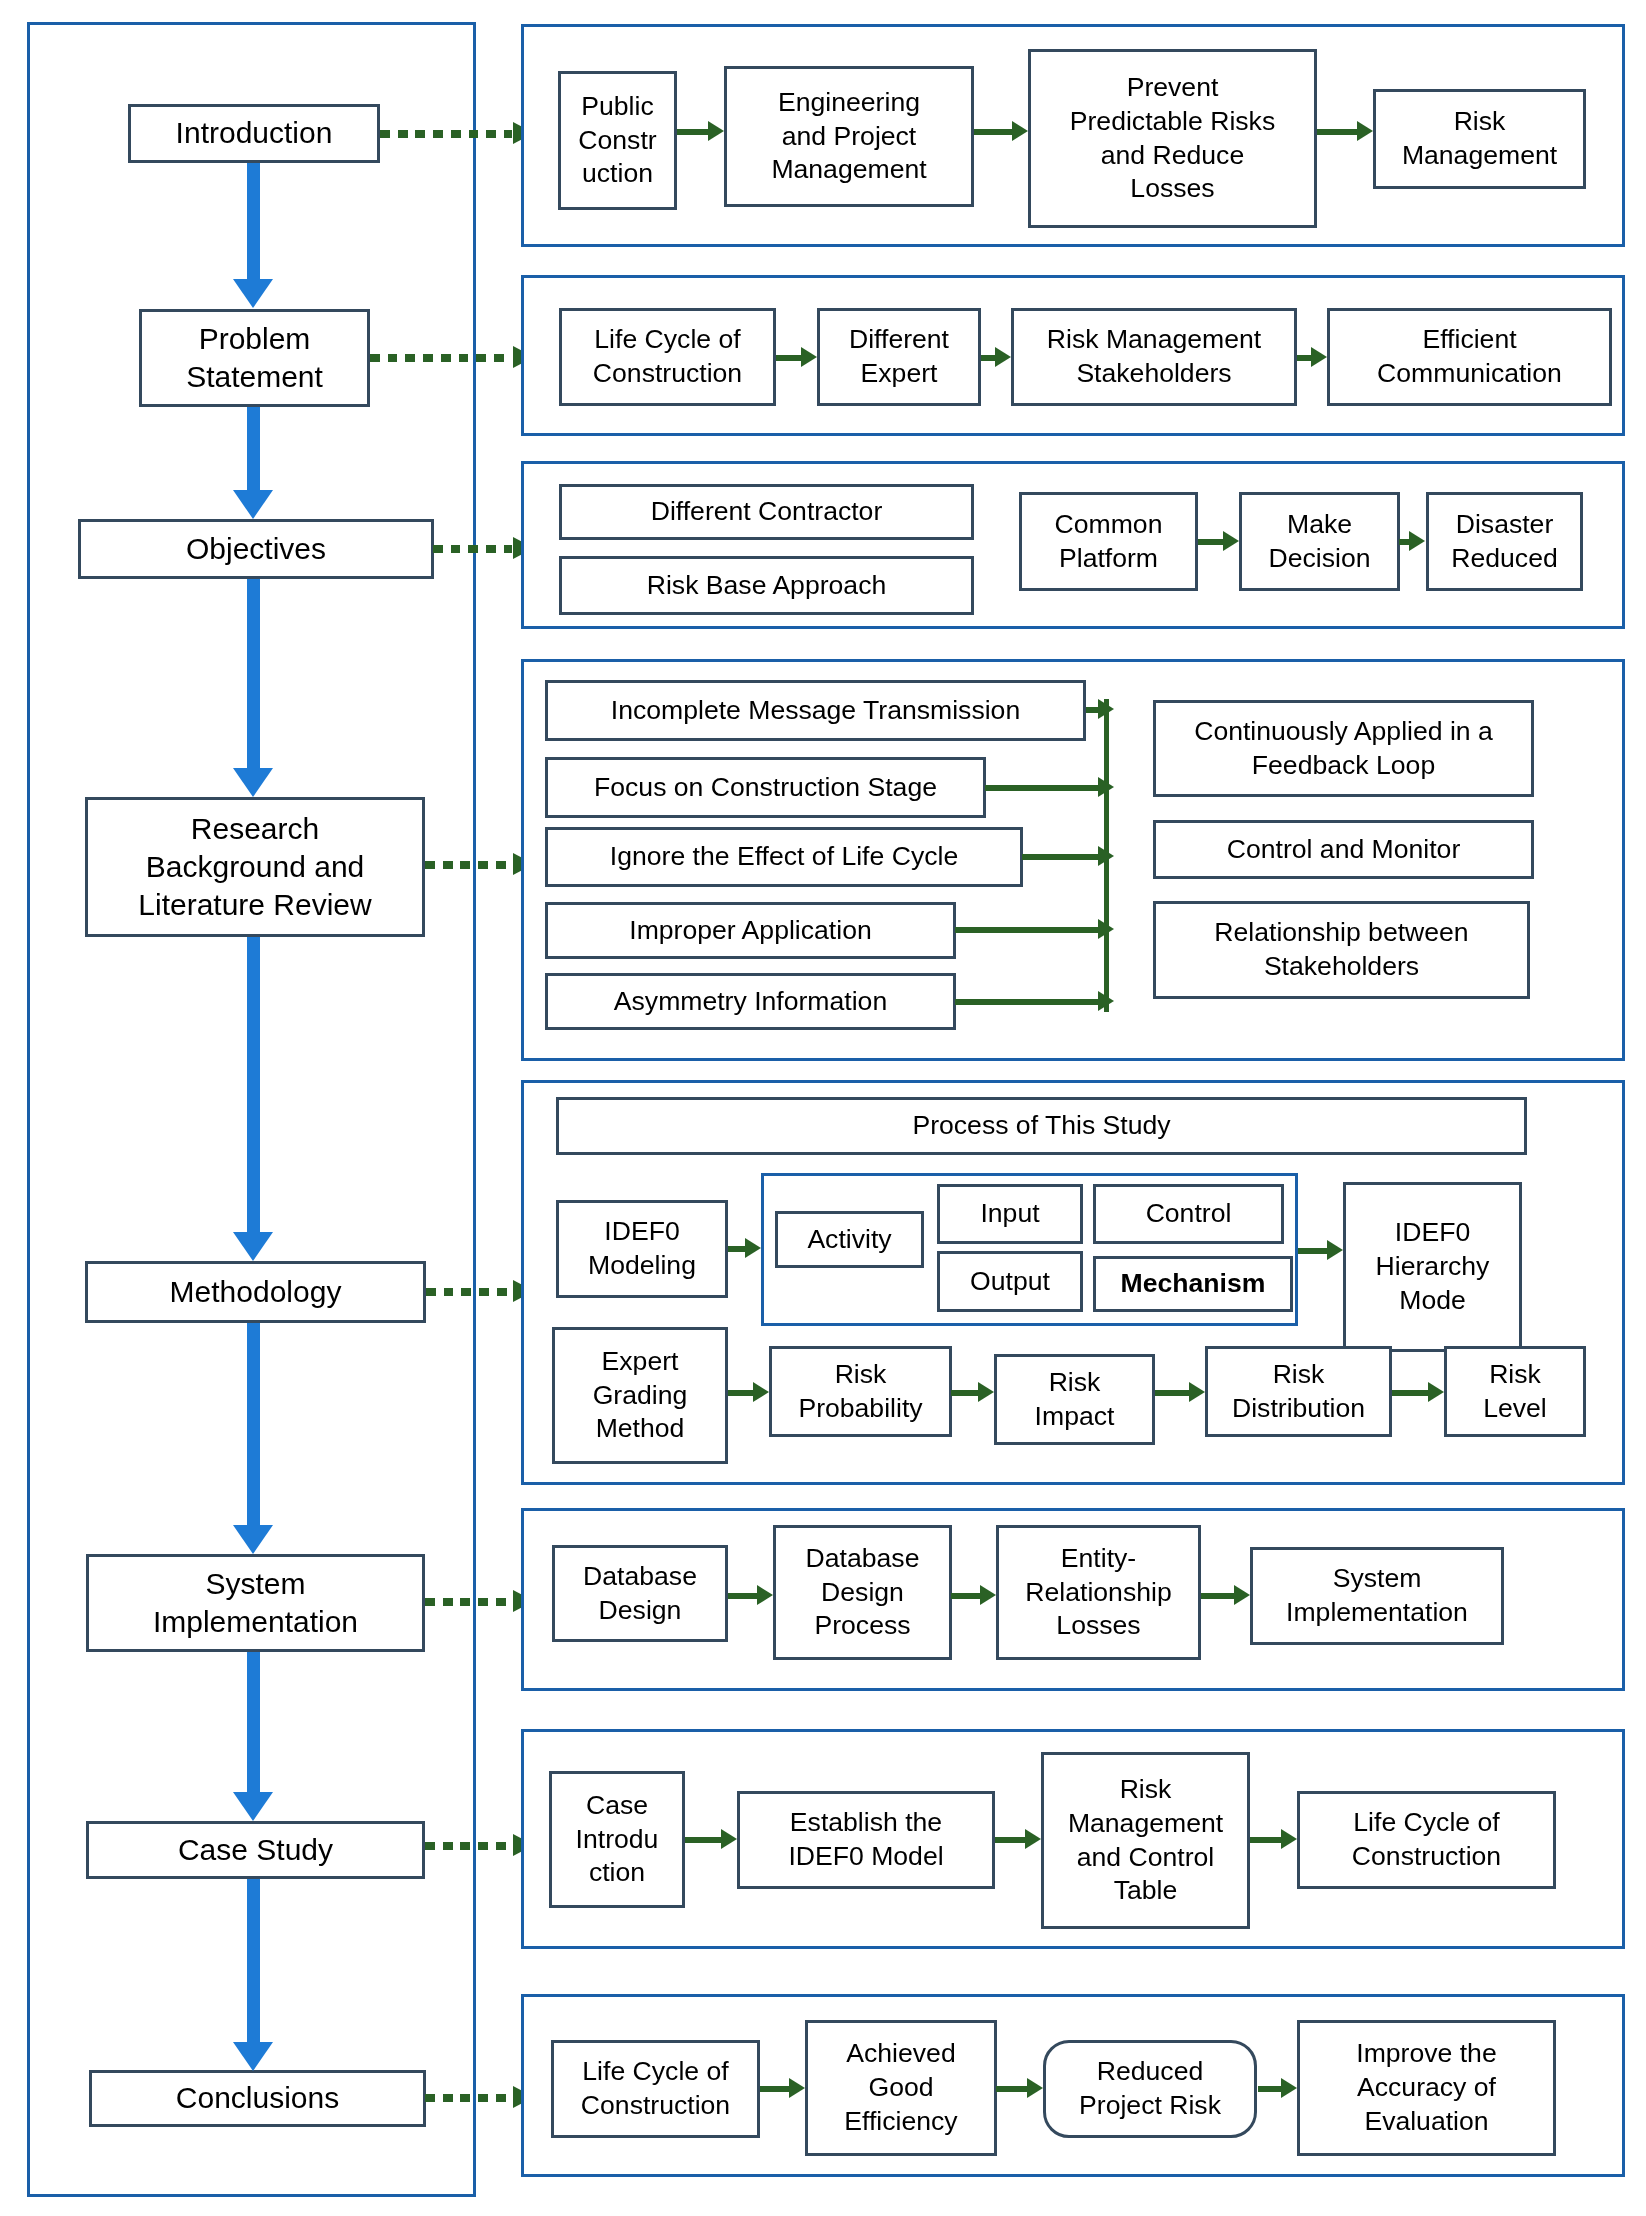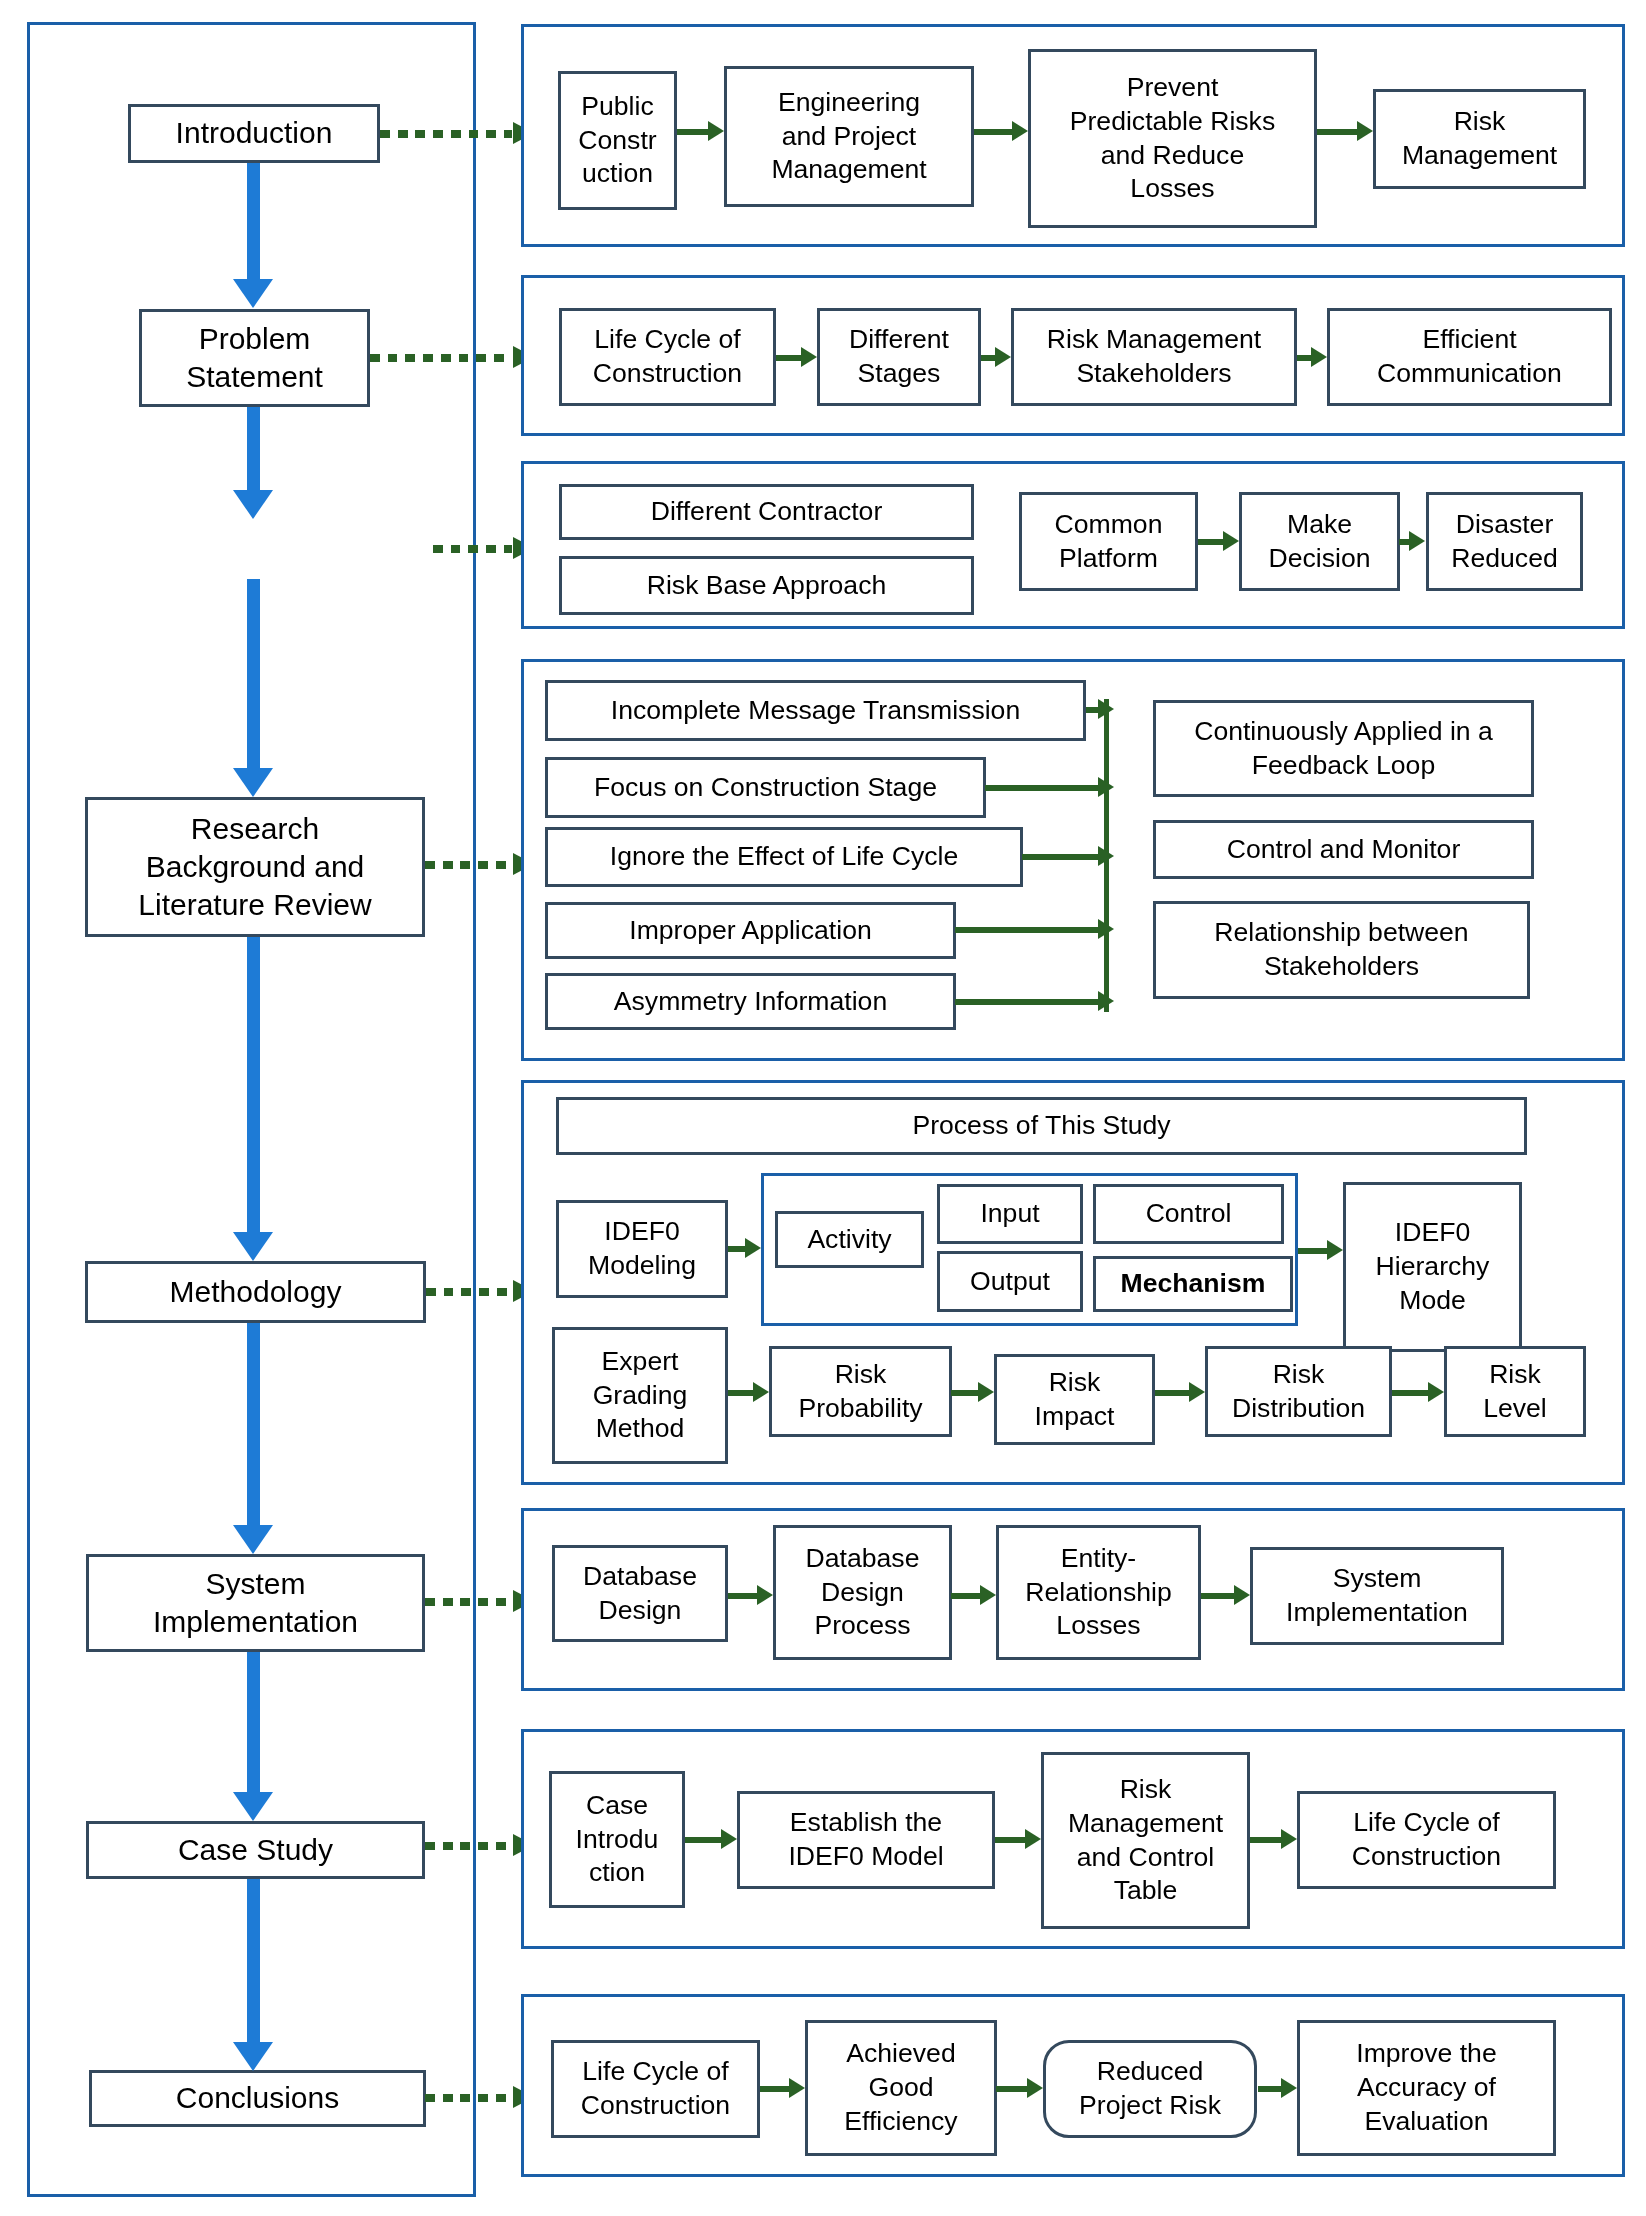--- a/index.html
+++ b/index.html
@@ -32,20 +32,21 @@
 </style>
 </head>
 <body>
 
 <div class="canvas">
 
   <div class="container" style="left:26.6px;top:22px;width:449px;height:2175px;"></div>
 
   <div class="spinebox" style="left:128px;top:104px;width:252px;height:59px;">Introduction</div>
   <div class="spinebox" style="left:139px;top:309px;width:231px;height:98px;">Problem Statement</div>
+  <div class="spinebox" style="left:78px;top:519px;width:356px;height:60px;">Objectives</div>
   <div class="spinebox" style="left:85px;top:797px;width:340px;height:140px;padding:0 47px;">Research Background and Literature Review</div>
   <div class="spinebox" style="left:85px;top:1261px;width:341px;height:62px;">Methodology</div>
   <div class="spinebox" style="left:86px;top:1554px;width:339px;height:98px;padding:0 34px;">System Implementation</div>
   <div class="spinebox" style="left:86px;top:1821px;width:339px;height:58px;">Case Study</div>
   <div class="spinebox" style="left:89px;top:2070px;width:337px;height:57px;">Conclusions</div>
 
   <div class="varrow" style="left:233px;top:163px;height:145px;">
       <div class="shaft"></div>
       <div class="head"></div>
     </div>
@@ -120,21 +121,21 @@
       <div class="shaft"></div>
       <div class="head"></div>
     </div>
   <div class="garrow" style="left:1317px;top:121px;width:56px;">
       <div class="shaft"></div>
       <div class="head"></div>
     </div>
 
   <div class="container" style="left:521px;top:275px;width:1104px;height:161px;"></div>
   <div class="box" style="left:559px;top:308px;width:217px;height:98px;">Life Cycle of Construction</div>
-  <div class="box" style="left:817px;top:308px;width:164px;height:98px;">Different Stages</div>
+  <div class="box" style="left:817px;top:308px;width:164px;height:98px;">Different Expert</div>
   <div class="box" style="left:1011px;top:308px;width:286px;height:98px;">Risk Management Stakeholders</div>
   <div class="box" style="left:1327px;top:308px;width:285px;height:98px;">Efficient Communication</div>
   <div class="garrow" style="left:776px;top:347px;width:41px;">
       <div class="shaft"></div>
       <div class="head"></div>
     </div>
   <div class="garrow" style="left:981px;top:347px;width:30px;">
       <div class="shaft"></div>
       <div class="head"></div>
     </div>

